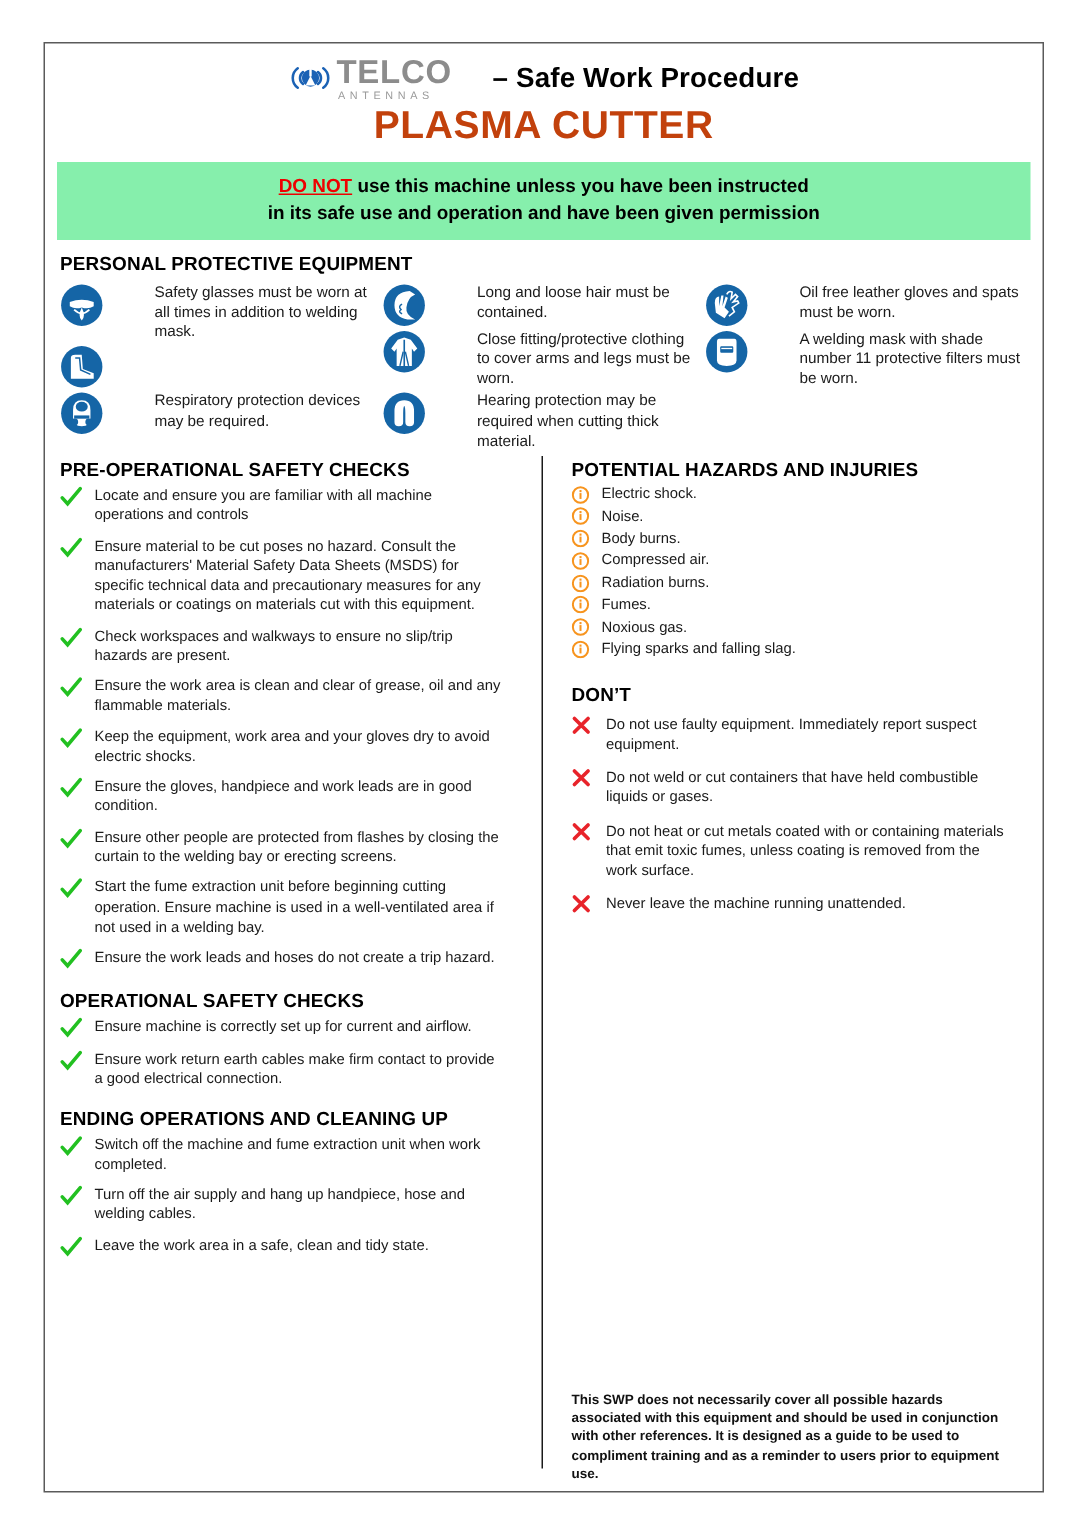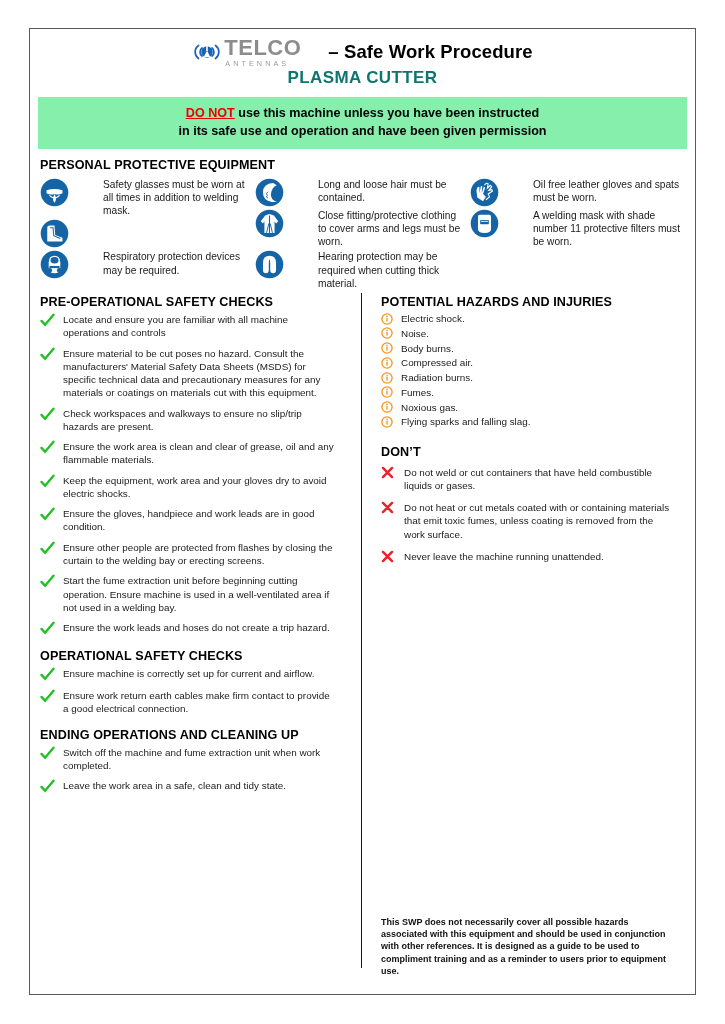--- a/index.html
+++ b/index.html
@@ -51,25 +51,25 @@
     margin-top: 1px;
     margin-left: 1px;
   }
   .swp-title {
     font-size: 18.5px;
     font-weight: bold;
     color: #000;
     letter-spacing: 0.1px;
   }
   .machine-title {
-    font-size: 17px;
+    font-size: 26px;
     font-weight: bold;
     letter-spacing: 0.4px;
     margin-top: -1px;
-    color: #0f766e;
+    color: #c2410c;
     text-align: center;
   }
 
   
   .banner {
     margin: 9px 8px 0 8px;
     background: #86efac;
     padding: 7px 4px 8px 4px;
     text-align: center;
     line-height: 1.45;
@@ -389,20 +389,28 @@
               </svg>
             </span>
           <span class="li-txt">Switch off the machine and fume extraction unit when work completed.</span>
         </div>
         <div class="li">
           <span class="mk">
               <svg width="15" height="15" viewBox="0 0 16 16">
                 <path d="M1.6 8.4 L5.4 12.6 L14.4 1.8" fill="none" stroke="#22C021" stroke-width="2.5" stroke-linecap="round"></path>
               </svg>
             </span>
+          <span class="li-txt">Turn off the air supply and hang up handpiece, hose and welding cables.</span>
+        </div>
+        <div class="li">
+          <span class="mk">
+              <svg width="15" height="15" viewBox="0 0 16 16">
+                <path d="M1.6 8.4 L5.4 12.6 L14.4 1.8" fill="none" stroke="#22C021" stroke-width="2.5" stroke-linecap="round"></path>
+              </svg>
+            </span>
           <span class="li-txt">Leave the work area in a safe, clean and tidy state.</span>
         </div>
       </div>
 
     </div>
 
     <div class="col-right">
 
       <div class="sec-h">POTENTIAL HAZARDS AND INJURIES</div>
       <div class="list" style="margin-top:3px;">
@@ -489,36 +497,44 @@
       </div>
 
       <div class="sec-h dont-h">DON’T</div>
       <div class="list" style="margin-top:7px;">
         <div class="li li-dont">
           <span class="mk">
               <svg width="13" height="13" viewBox="0 0 16 16">
                 <path d="M2.4 2.4 L13.6 13.6 M13.6 2.4 L2.4 13.6" stroke="#E8232A" stroke-width="3" stroke-linecap="round"></path>
               </svg>
             </span>
-          <span class="li-txt">Do not weld or cut containers that have held combustible liquids or gases.</span>
+          <span class="li-txt">Do not use faulty equipment. Immediately report suspect equipment.</span>
         </div>
         <div class="li li-dont">
           <span class="mk">
               <svg width="13" height="13" viewBox="0 0 16 16">
                 <path d="M2.4 2.4 L13.6 13.6 M13.6 2.4 L2.4 13.6" stroke="#E8232A" stroke-width="3" stroke-linecap="round"></path>
               </svg>
             </span>
-          <span class="li-txt">Do not heat or cut metals coated with or containing materials that emit toxic fumes, unless coating is removed from the work surface.</span>
+          <span class="li-txt">Do not weld or cut containers that have held combustible liquids or gases.</span>
         </div>
         <div class="li li-dont">
           <span class="mk">
               <svg width="13" height="13" viewBox="0 0 16 16">
                 <path d="M2.4 2.4 L13.6 13.6 M13.6 2.4 L2.4 13.6" stroke="#E8232A" stroke-width="3" stroke-linecap="round"></path>
               </svg>
             </span>
+          <span class="li-txt">Do not heat or cut metals coated with or containing materials that emit toxic fumes, unless coating is removed from the work surface.</span>
+        </div>
+        <div class="li li-dont">
+          <span class="mk">
+              <svg width="13" height="13" viewBox="0 0 16 16">
+                <path d="M2.4 2.4 L13.6 13.6 M13.6 2.4 L2.4 13.6" stroke="#E8232A" stroke-width="3" stroke-linecap="round"></path>
+              </svg>
+            </span>
           <span class="li-txt">Never leave the machine running unattended.</span>
         </div>
       </div>
 
       <div class="footnote">This SWP does not necessarily cover all possible hazards associated with this equipment and should be used in conjunction with other references.  It is designed as a guide to be used to compliment training and as a reminder to users prior to equipment use.</div>
 
     </div>
   </div>
 
 </div>

